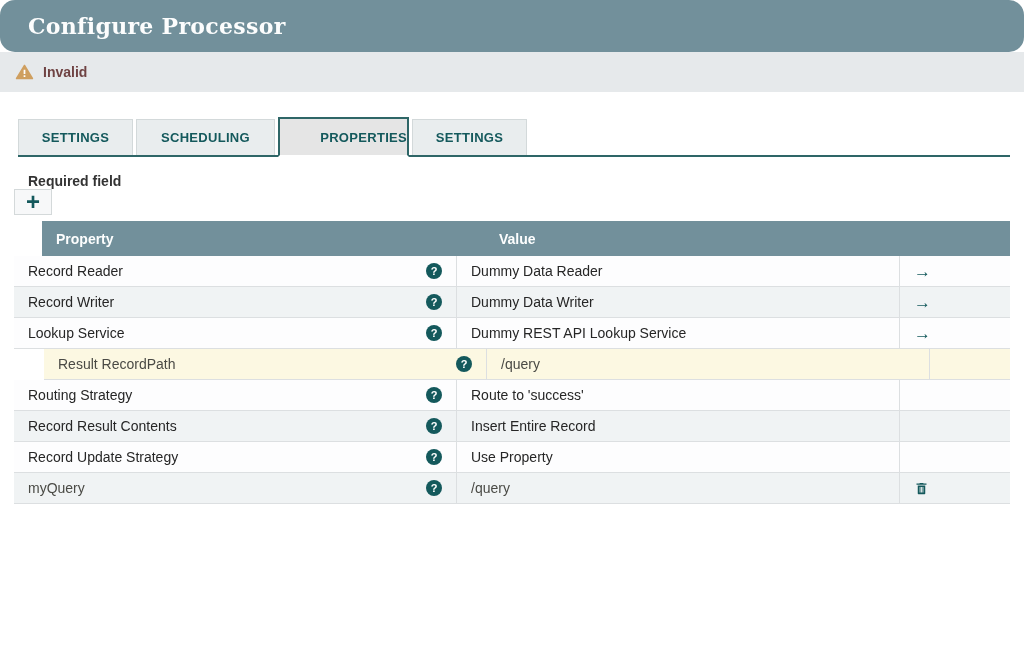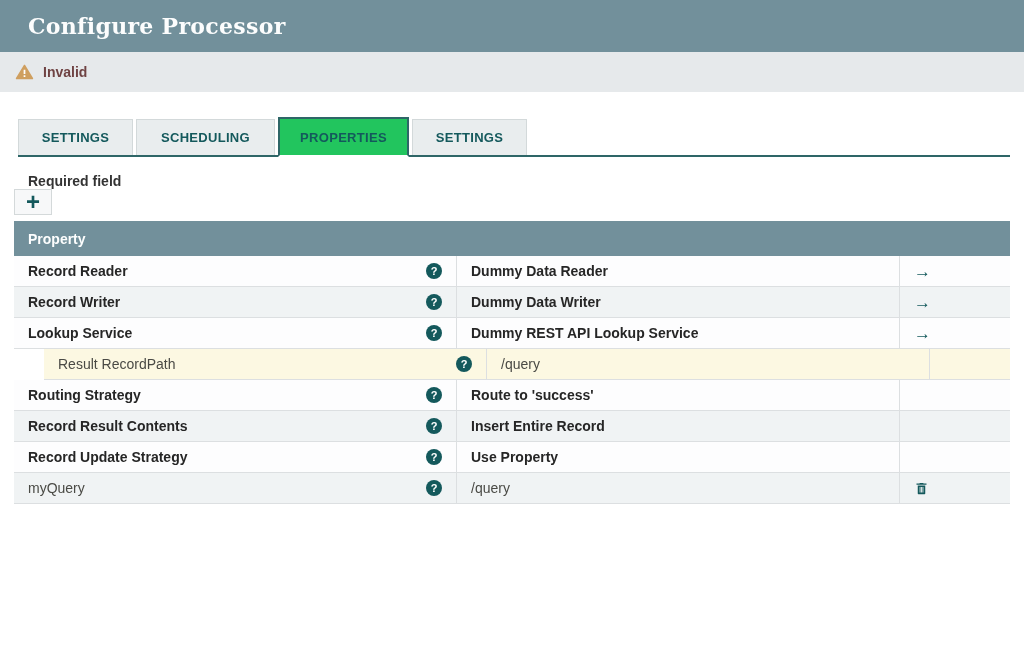--- a/index.html
+++ b/index.html
@@ -6,20 +6,21 @@
   html, body { width: 1024px; height: 662px; background: #fff; overflow: hidden; }
   body { font-family: "Liberation Sans", sans-serif; }
 
   
   .dialog-header {
     height: 52px;
     background: var(--header-bg, #72909b);
     display: flex;
     align-items: center;
     padding-left: 28px;
+    border-radius: 15px;
   }
   .dialog-title {
     font-family: "DejaVu Serif", serif;
     font-weight: bold;
     font-size: 22px;
     color: #fcfdfd;
     letter-spacing: 0.3px;
   }
 
   
@@ -57,28 +58,29 @@
     align-items: center;
     justify-content: center;
     font-size: 13px;
     font-weight: bold;
     letter-spacing: 0.3px;
     color: var(--accent-teal, #14595c);
     cursor: pointer;
   }
   .tab.w2 { width: 139px; }
   .tab.active {
-    background: #22c55e;
+    background: #e5e5e5;
     border: 2px solid var(--tab-border, #2e6667);
     border-bottom: 2px solid #fff;
     height: 40px;
     margin-bottom: -2px;
     width: 131px;
     position: relative;
     z-index: 1;
+    justify-content: flex-end;
   }
 
   
   .toolbar-row {
     margin: 16px 14px 10px 14px;
     display: flex;
     align-items: flex-start;
     justify-content: space-between;
     height: 38px;
     flex-direction: column;
@@ -105,20 +107,21 @@
   }
 
   
   .prop-table { margin: 0 14px; width: 996px; }
   .thead {
     display: grid;
     grid-template-columns: 443px 443px 110px;
     background: var(--header-bg, #72909b);
     height: 35px;
     align-items: center;
+    margin-left: 28px;
   }
   .thead .hcell {
     color: #fdfefe;
     font-size: 14px;
     font-weight: bold;
     padding-left: 14px;
   }
   .trow {
     display: grid;
     grid-template-columns: 443px 443px 110px;
@@ -132,21 +135,21 @@
   .trow.highlight { background: var(--highlight-row, #fcf8e2); margin-left: 30px; }
   .tcell {
     display: flex;
     align-items: center;
     padding: 0 14px;
     overflow: hidden;
     white-space: nowrap;
   }
   .cell-prop, .cell-value { border-right: 1px solid #dcdfe1; }
   .cell-prop { justify-content: space-between; }
-  .prop-name, .prop-value { font-weight: bold; }
+  .prop-name, .prop-value { font-weight: normal; }
   .trow.plain .prop-name, .trow.plain .prop-value { font-weight: normal; color: #4a4a45; }
   .help-icon {
     width: 16px; height: 16px;
     border-radius: 50%;
     background: var(--accent-teal, #14595c);
     color: #fff;
     font-size: 11px;
     font-weight: bold;
     line-height: 16px;
     text-align: center;
@@ -198,20 +201,21 @@
 <div class="toolbar-row">
   <span class="required-field-label">Required field</span>
   <button class="add-button">
     <span>+</span>
   </button>
 </div>
 
 <div class="prop-table">
   <div class="thead">
     <div class="hcell">Property</div>
+    <div class="hcell">Value</div>
     <div class="hcell"></div>
   </div>
   <div>
   <div class="trow odd">
     <div class="tcell cell-prop">
       <span class="prop-name">Record Reader</span>
       <span class="help-icon">?</span>
     </div>
     <div class="tcell cell-value">
       <span class="prop-value">Dummy Data Reader</span>

